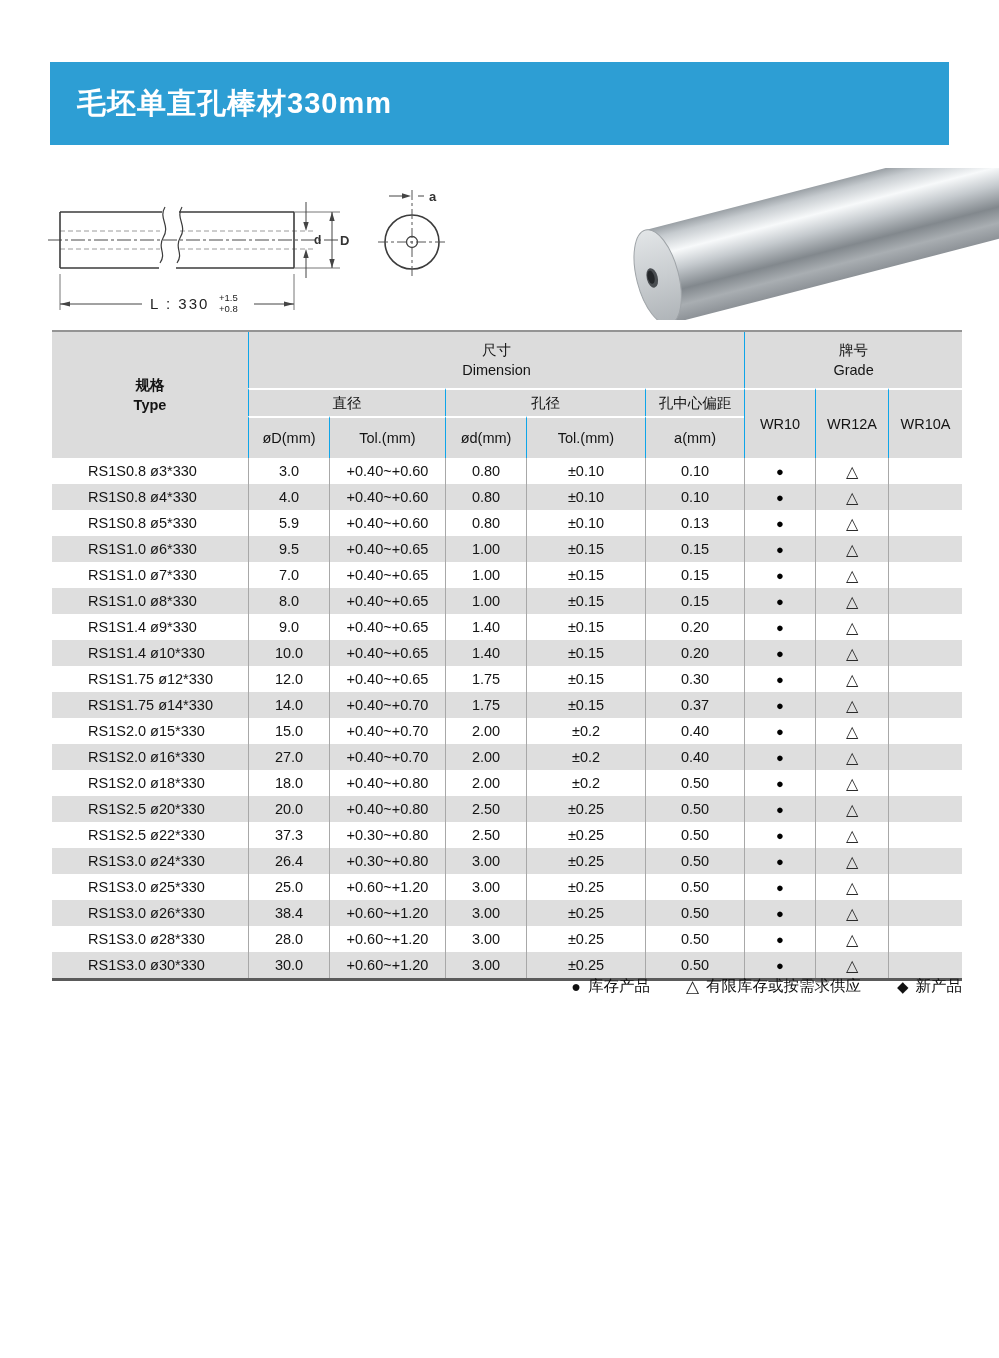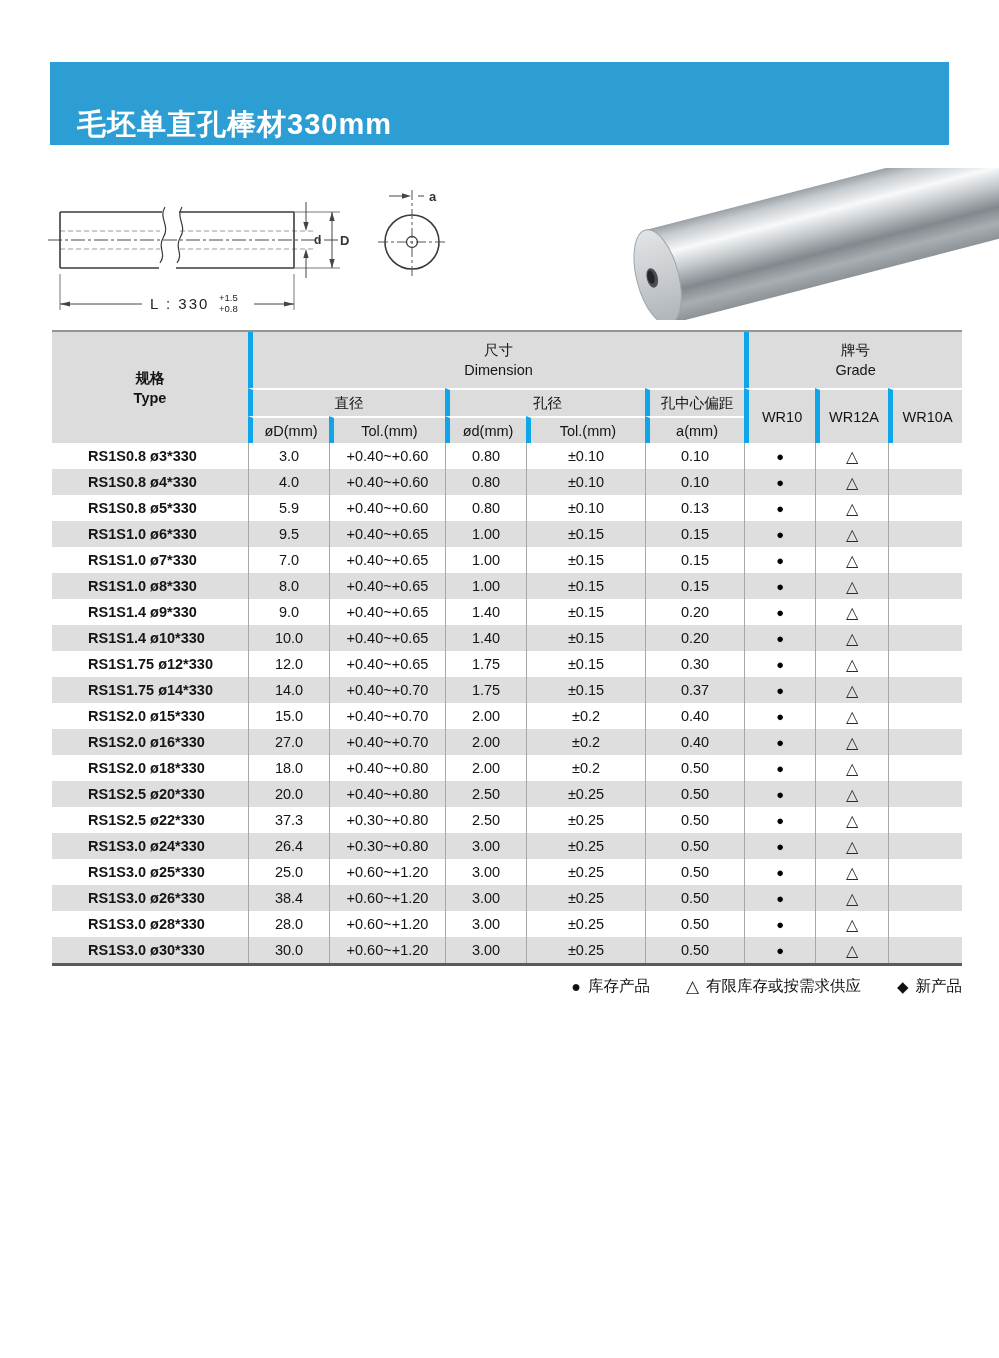--- a/index.html
+++ b/index.html
@@ -5,52 +5,52 @@
   * { margin:0; padding:0; box-sizing:border-box; }
   html,body { background:#ffffff; }
   body {
     width:999px; height:1358px; position:relative; overflow:hidden;
     font-family:"Liberation Sans", sans-serif; color:#141414;
   }
 
   
   .banner {
     position:absolute; left:50px; top:62px; width:899px; height:83px;
-    background:#2d9ed4; display:flex; align-items:flex-end;
+    background:#2d9ed4; display:flex; align-items:center;
   }
   .banner h1 {
     color:#ffffff; font-size:29px; font-weight:bold; padding-left:27px; letter-spacing:1px;
   }
 
   
   .tech-drawing { position:absolute; left:42px; top:182px; }
   .rod-photo    { position:absolute; left:620px; top:168px; }
 
   
   table.spec {
     position:absolute; left:52px; top:330px; width:910px;
     border-collapse:separate; border-spacing:0; table-layout:fixed;
     border-top:2px solid #949494; border-bottom:3px solid #5a5a5a;
     font-size:14.5px;
   }
   table.spec th {
     background:#dcdcdc; font-weight:normal; text-align:center;
-    border-left:5px solid #0ea5e9; line-height:20px; vertical-align:middle;
+    border-left:1px solid #0ea5e9; line-height:20px; vertical-align:middle;
   }
   table.spec th.first { border-left:none;font-weight:bold; }
   table.spec thead tr.h2 th, table.spec thead tr.h3 th { border-top:2px solid #ffffff; }
   table.spec thead tr.h1 th { height:56px; }
   table.spec thead tr.h2 th { height:28px; }
-  table.spec thead tr.h3 th { height:27px; }
+  table.spec thead tr.h3 th { height:42px; }
   table.spec td {
     height:26px; text-align:center; vertical-align:middle;
     border-left:1px solid #a8a8a8; white-space:nowrap;
   }
   table.spec td.first { border-left:none; }
-  table.spec td.type { text-align:left; padding-left:36px;font-weight:bold; }
+  table.spec td.type { text-align:left; padding-left:36px; }
   table.spec tbody tr:nth-child(even) td { background:#dedede; }
   td.sym-dot      { font-size:13px; color:#000; }
   td.sym-triangle { font-size:16px; color:#2a2a2a; }
 
   
   .legend {
     position:absolute; top:976px; right:37px;
     display:flex; align-items:center; gap:36px; font-size:15.5px; color:#111;
   }
   .legend .item { display:flex; align-items:center; gap:7px; }

